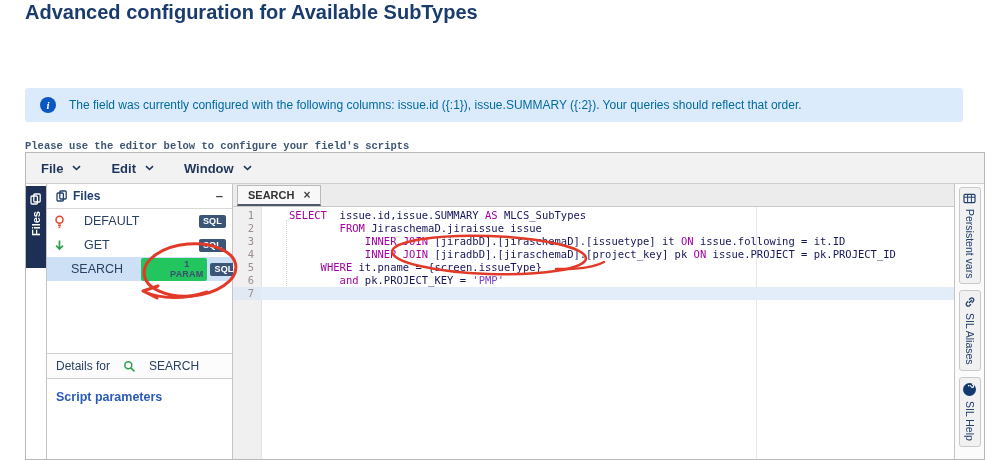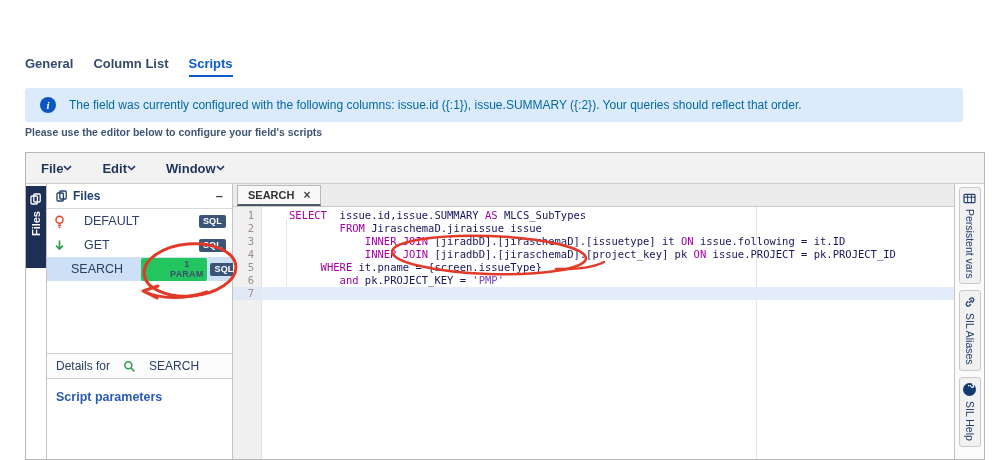--- a/index.html
+++ b/index.html
@@ -8,27 +8,27 @@
   
   .page-title{position:absolute;left:25px;top:1px;font-size:20px;font-weight:700;color:#1a3b6d;margin:0;}
   .tabbar-top{position:absolute;left:25px;top:56px;display:flex;gap:20px;font-size:13px;font-weight:700;color:#344b6b;}
   .tab-top{cursor:pointer;padding-bottom:4px;}
   .tab-top.active{color:#0b5cc4;border-bottom:2px solid #0b5cc4;}
   .banner{position:absolute;left:25px;top:88px;width:938px;height:34px;background:#dcebfc;border-radius:3px;
           display:flex;align-items:center;gap:13px;padding-left:15px;box-sizing:border-box;}
   .info-ic{width:16px;height:16px;border-radius:50%;background:#0b57c2;color:#fff;font-size:11px;font-weight:700;
            display:flex;align-items:center;justify-content:center;flex:none;font-family:"Liberation Serif",serif;font-style:italic;}
   .banner-text{font-size:12px;color:#0369a1;}
-  .hint{position:absolute;left:25px;top:126px;font-size:10.5px;font-weight:600;color:#3f5573;}
+  .hint{position:absolute;left:25px;top:140px;font-size:10.5px;font-weight:600;color:#3f5573;font-family:Liberation Mono, monospace;}
   
   .editor{position:absolute;left:25px;top:152px;width:960px;height:308px;border:1px solid #b8b8b8;
           box-sizing:border-box;background:#fff;overflow:hidden;display:flex;flex-direction:column;}
   .menubar{height:30px;flex:none;background:#f2f2f2;border-bottom:1px solid #cfcfcf;display:flex;align-items:center;
            padding-left:15px;gap:30px;}
-  .mitem{display:flex;align-items:center;font-size:13px;font-weight:700;color:#1f3459;cursor:pointer;}
+  .mitem{display:flex;align-items:center;gap:9px;font-size:13px;font-weight:700;color:#1f3459;cursor:pointer;}
   .ebody{flex:1;display:flex;min-height:0;}
   
   .leftstrip{width:20px;flex:none;background:#fff;}
   .vtab-left{margin-top:2px;width:20px;height:82px;background:#1d2f54;color:#fff;display:flex;flex-direction:column;
              align-items:center;gap:6px;padding:7px 0;box-sizing:border-box;cursor:pointer;}
   .vtab-left span{writing-mode:vertical-rl;transform:rotate(180deg);font-size:11px;font-weight:600;}
   
   .filespanel{width:185px;flex:none;border-left:1px solid #c4c4c4;border-right:1px solid #c4c4c4;
               display:flex;flex-direction:column;background:#fff;}
   .fp-header{height:24px;flex:none;display:flex;align-items:center;padding:0 9px;border-bottom:1px solid #d8d8d8;gap:5px;}
@@ -74,26 +74,22 @@
   .vtab-right span{writing-mode:vertical-rl;font-size:10.5px;}
   
   .annot-svg{position:absolute;left:0;top:0;width:998px;height:460px;pointer-events:none;z-index:50;}
   .annot{fill:none;stroke-linecap:round;stroke-linejoin:round;}
 </style>
 </head>
 <body>
 
 <div class="canvas">
 
-
-  <div class="tabbar-top">
-      <span class="tab-top">General</span>
-      <span class="tab-top">Column List</span>
-      <span class="tab-top active">Scripts</span>
-    </div>
+  <h1 class="page-title">Advanced configuration for Available SubTypes</h1>
+
 
   <div class="banner">
     <span class="info-ic">i</span>
     <span class="banner-text">The field was currently configured with the following columns: issue.id ({:1}), issue.SUMMARY ({:2}). Your queries should reflect that order.</span>
   </div>
 
   <div class="hint">Please use the editor below to configure your field's scripts</div>
 
   <div class="editor">
     <div class="menubar">

